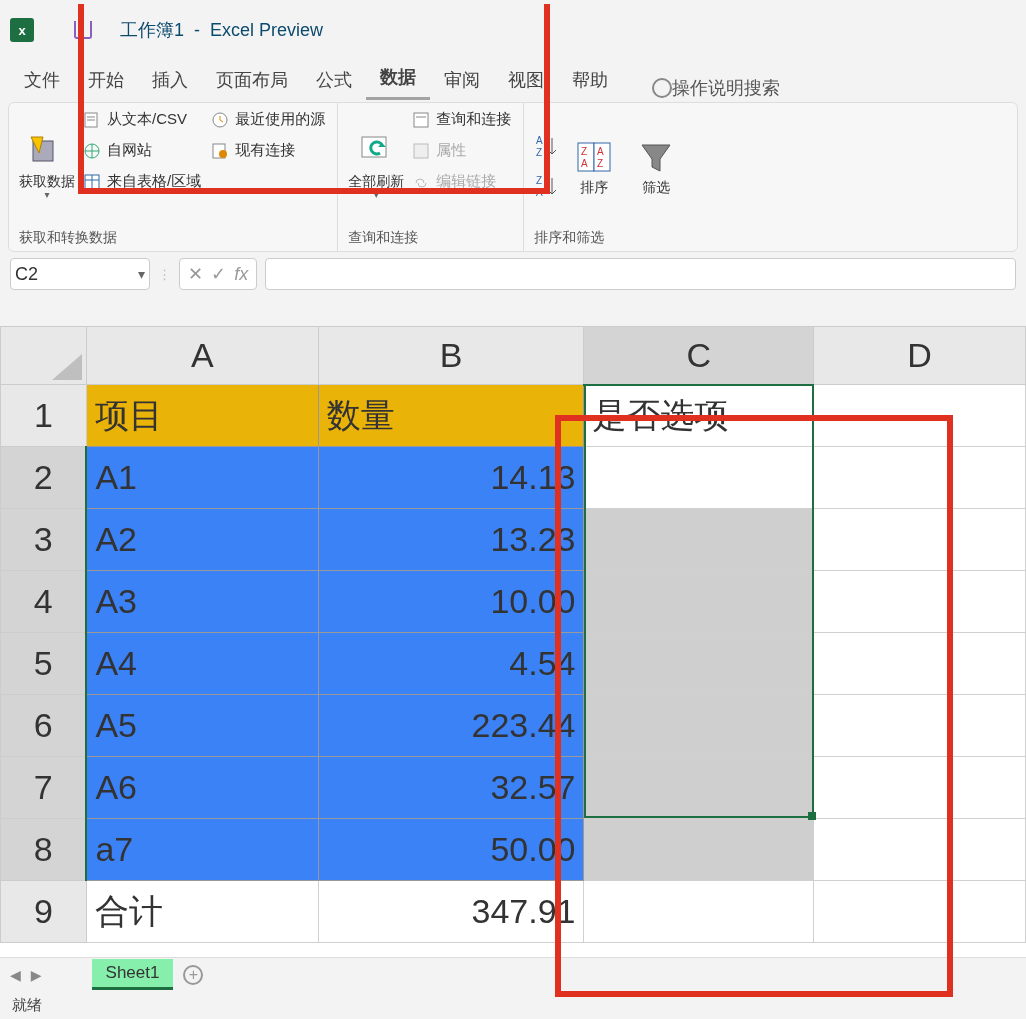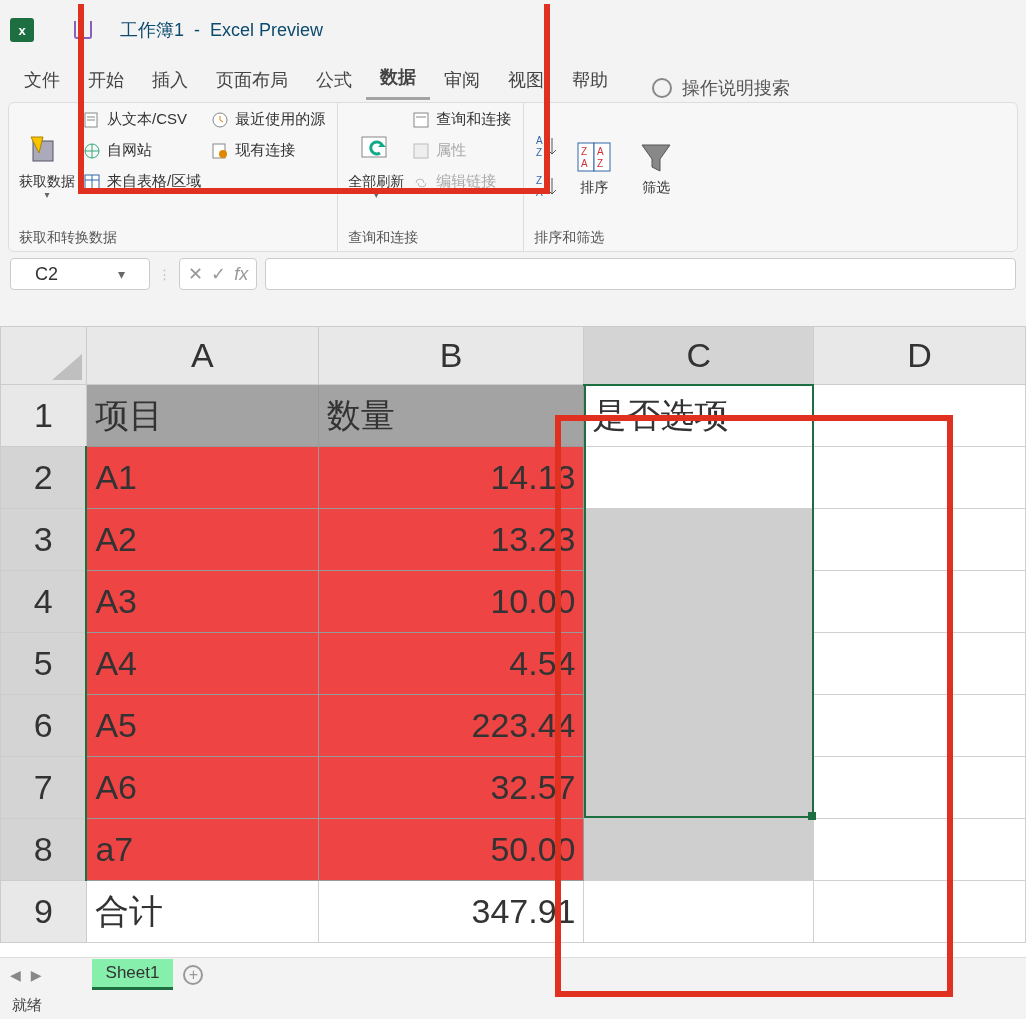--- a/index.html
+++ b/index.html
@@ -54,21 +54,20 @@
     cursor: pointer;
   }
   .ribbon-tab.active {
     font-weight: 700;
     border-bottom: 3px solid #a3a3a3;
   }
   .tell-me {
     margin-left: 30px;
     display: flex;
     align-items: center;
-    gap: 10px;
     color: #555;
     font-size: 18px;
   }
   .bulb {
     width: 20px; height: 20px;
     border-radius: 50%;
     border: 2px solid #888;
     position: relative;
   }
 
@@ -121,21 +120,21 @@
     gap: 8px;
     padding: 6px 10px;
     height: 44px;
   }
   .name-box {
     width: 140px; height: 32px;
     background: #fff;
     border: 1px solid #ccc;
     border-radius: 4px;
     display: flex; align-items: center; justify-content: space-between;
-    padding: 0 24px;
+    padding: 0 4px;
     font-size: 18px;
   }
   .name-box .chev { font-size: 14px; color: #666; }
   .fx-box {
     display: flex; align-items: center; gap: 8px;
     border: 1px solid #ccc;
     border-radius: 4px;
     background: #fff;
     height: 32px;
     padding: 0 8px;
@@ -192,22 +191,22 @@
     text-align: center;
   }
   th.row-head.sel { background: #d4d4d4; border-right: 2px solid #1d6f42; }
   td.cell {
     border: 1px solid #d0d0d0;
     font-size: 34px;
     padding: 0 8px;
     height: 62px;
     background: #fff;
   }
-  td.yellow { background: #ef4444; border: 1px solid #999; }
-  td.orange { background: #a3a3a3; border: 1px solid #999; font-weight: 500; }
+  td.yellow { background: #3b82f6; border: 1px solid #999; }
+  td.orange { background: #eab308; border: 1px solid #999; font-weight: 500; }
   td.right { text-align: right; }
   td.left { text-align: left; }
   td.white-head { background: #fff; font-size: 34px; }
   td.sel-range { background: #cfcfcf; }
   .active-outline {
     position: absolute;
     border: 2px solid #1d6f42;
     pointer-events: none;
   }
   .active-outline::after{

